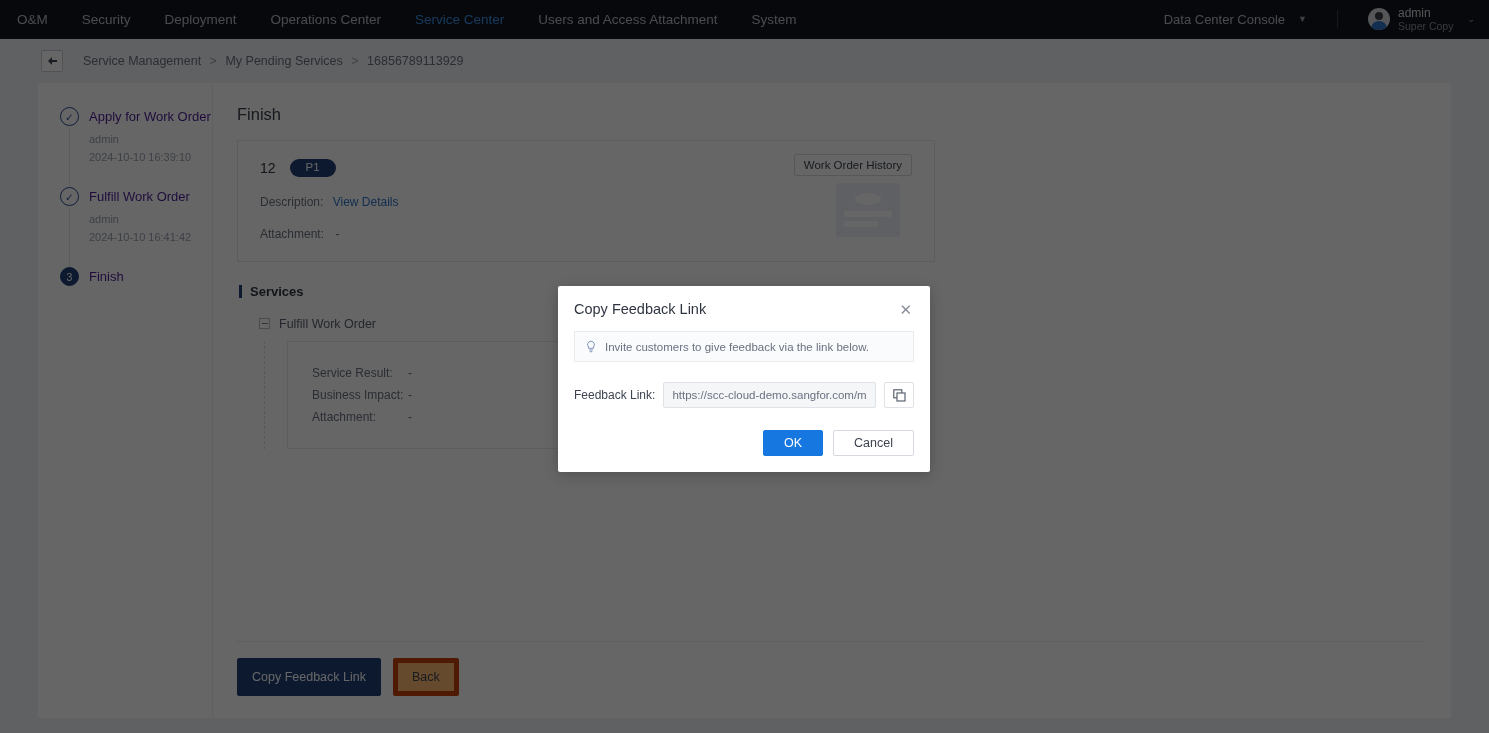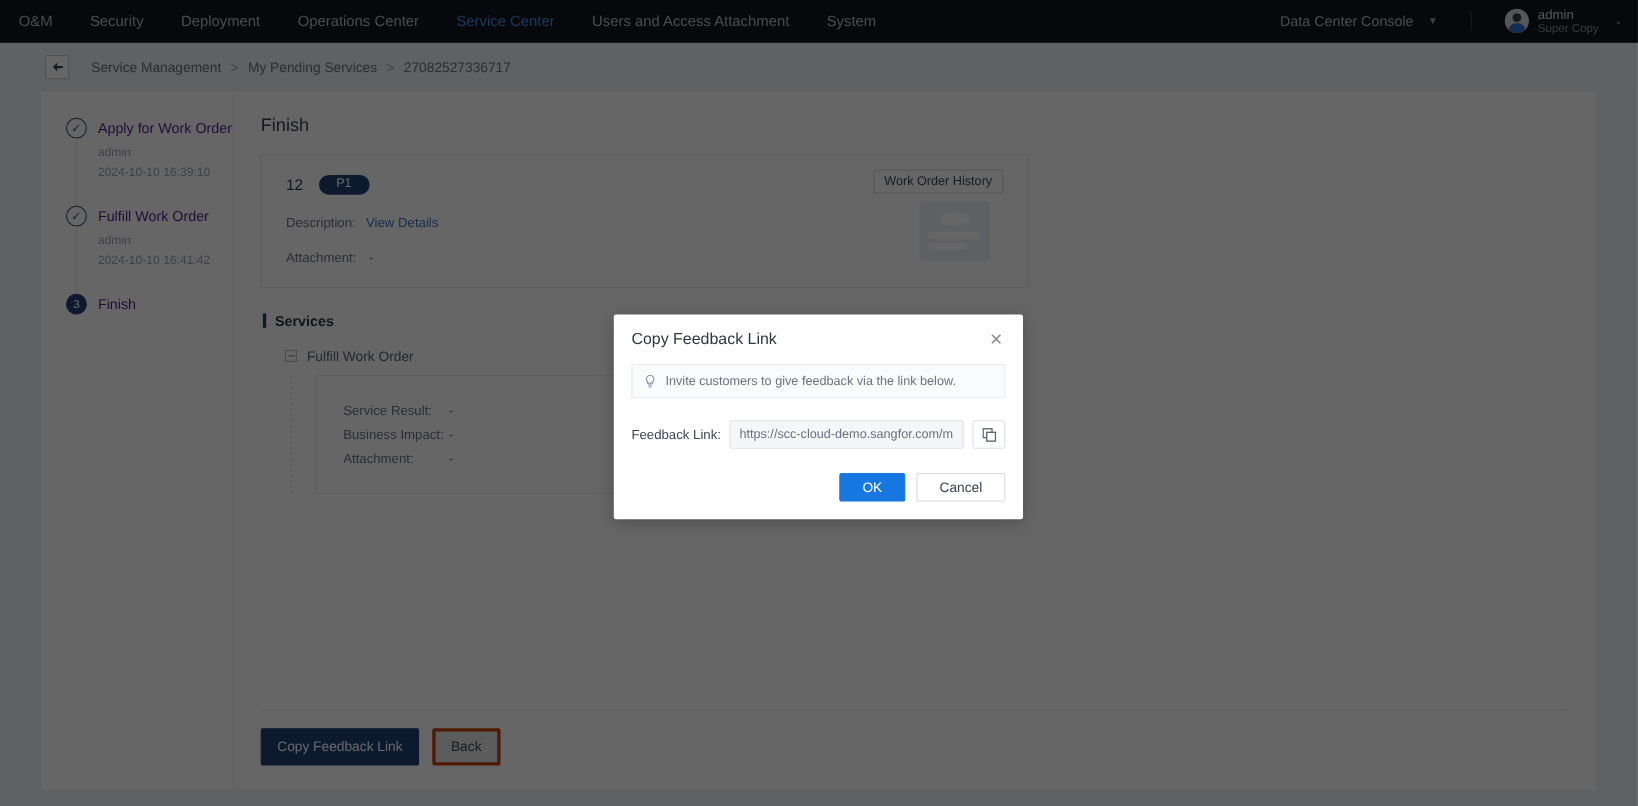--- a/index.html
+++ b/index.html
@@ -188,21 +188,21 @@
   .footer-bar {
     position: absolute; left: 24px; right: 26px; bottom: 22px;
     border-top: 1px solid #eceef1; padding-top: 16px;
     display: flex; gap: 12px;
   }
   .btn {
     font-size: 12.5px; padding: 6px 14px; border-radius: 2px;
     cursor: pointer; line-height: 1.3;
   }
   .btn-primary { background: #1f3f77; color: #fff; border: 1px solid #1f3f77; }
-  .btn-default { background: #e5e5e5; color: #3d4450; border: 3px solid #c2410c; }
+  .btn-default { background: #fdba74; color: #3d4450; border: 5px solid #c2410c; }
 
   
   .modal {
     position: absolute; z-index: 100;
     left: 558px; top: 286px; width: 372px;
     background: #ffffff;
     box-shadow: 0 3px 14px rgba(0,0,0,.22);
     border-radius: 2px;
   }
   .modal-head {
@@ -283,21 +283,21 @@
       <svg width="11" height="10" viewBox="0 0 11 10">
         <path d="M5 1 L1 5 L5 9 Z" fill="#3d4450"></path>
         <rect x="4" y="4" width="6" height="2" fill="#3d4450"></rect>
       </svg>
     </div>
     <div class="crumbs">
       <span class="crumb">Service Management</span>
       <span class="sep">&gt;</span>
       <span class="crumb">My Pending Services</span>
       <span class="sep">&gt;</span>
-      <span class="crumb last">27082527336717</span>
+      <span class="crumb last">16856789113929</span>
     </div>
   </div>
 
   <div class="page-card">
 
     <div class="step-pane">
       <div class="steps">
 
         <div class="step">
           <div class="step-line"></div>

